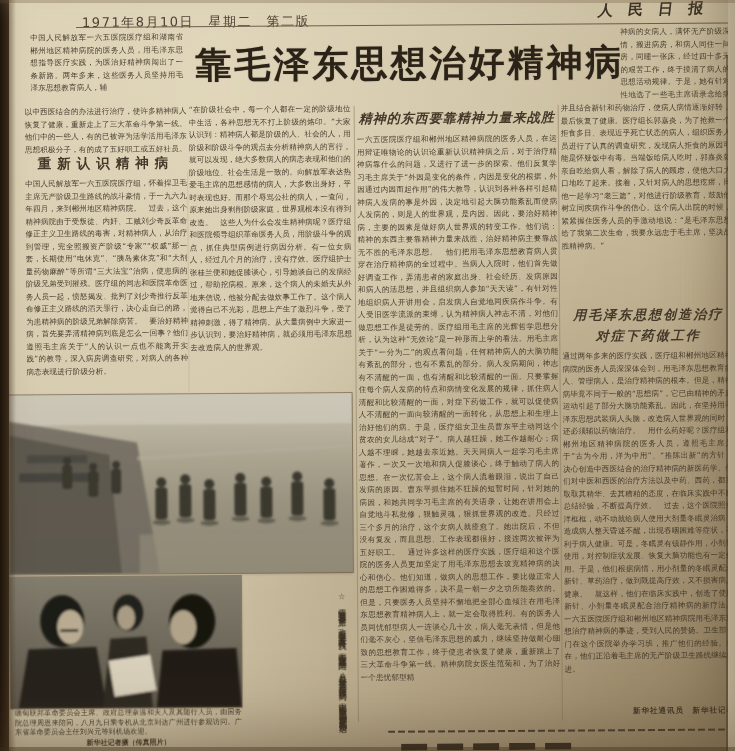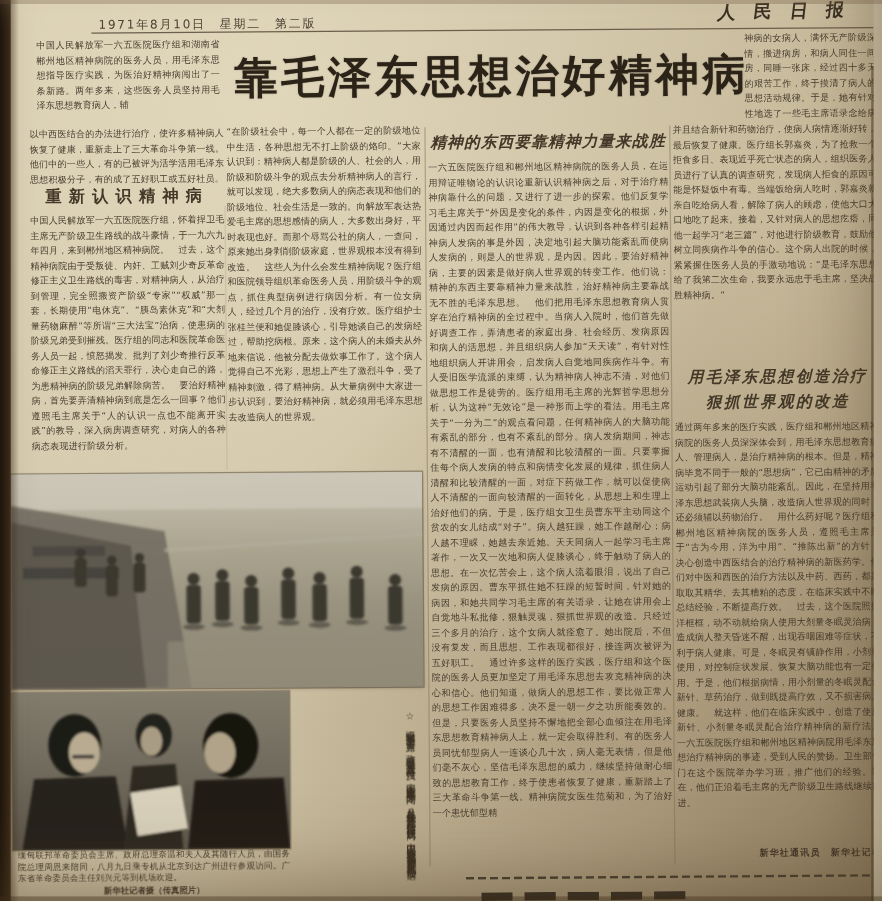--- a/index.html
+++ b/index.html
@@ -11,21 +11,21 @@
       linear-gradient(115deg,#d8cdb1 0%,#cfc3a6 45%,#c7b999 78%,#b7a888 100%);
     font-family:"DejaVu Sans",sans-serif;color:#463c2f;
   }
   .tilt{position:absolute;inset:0;transform:rotate(-0.4deg);transform-origin:50% 40%;}
   .abs{position:absolute;}
   .txt{
     font-size:7.5px;line-height:12.5px;text-align:justify;word-break:break-all;
     color:rgba(58,48,36,.93);overflow:hidden;letter-spacing:.2px;
   }
   .small{font-size:7px;line-height:9.5px;}
-  .dateline{left:84px;top:12px;font-size:10px;letter-spacing:1.5px;color:#4c4234;text-align:right;}
+  .dateline{left:84px;top:12px;font-size:13px;letter-spacing:1.5px;color:#4c4234;text-align:right;}
   .rule-top{left:78px;top:25px;width:652px;height:1px;background:#6b5f4c;}
   .masthead{
     left:600px;top:2px;width:134px;height:22px;font-family:"DejaVu Serif",serif;
     font-size:15px;font-weight:bold;letter-spacing:15px;color:#362c1e;
     transform:skewX(-8deg) rotate(-1deg);white-space:nowrap;
   }
   .headline{
     left:188px;top:40px;width:447px;height:58px;text-align:center;
     font-size:36px;font-weight:900;letter-spacing:3px;color:#2c2318;
     text-shadow:0 0 1px rgba(44,35,24,.5);white-space:nowrap;overflow:hidden;
@@ -93,21 +93,21 @@
     <div class="abs txt col2">“在阶级社会中，每一个人都在一定的阶级地位中生活，各种思想无不打上阶级的烙印。”大家认识到：精神病人都是阶级的人、社会的人，用阶级和阶级斗争的观点去分析精神病人的言行，就可以发现，绝大多数病人的病态表现和他们的阶级地位、社会生活是一致的。向解放军表达热爱毛主席的思想感情的病人，大多数出身好，平时表现也好。而那个辱骂公社的病人，一查问，原来她出身剥削阶级家庭，世界观根本没有得到改造。　这些人为什么会发生精神病呢？医疗组和医院领导组织革命医务人员，用阶级斗争的观点，抓住典型病例进行病因分析。有一位女病人，经过几个月的治疗，没有疗效。医疗组护士张桂兰便和她促膝谈心，引导她谈自己的发病经过，帮助挖病根。原来，这个病人的未婚夫从外地来信说，他被分配去做炊事工作了。这个病人觉得自己不光彩，思想上产生了激烈斗争，受了精神刺激，得了精神病。从大量病例中大家进一步认识到，要治好精神病，就必须用毛泽东思想去改造病人的世界观。</div>
 
     <div class="abs h-sec h-sec2">精神的东西要靠精神力量来战胜</div>
     <div class="abs txt col3">一六五医院医疗组和郴州地区精神病院的医务人员，在运用辩证唯物论的认识论重新认识精神病之后，对于治疗精神病靠什么的问题，又进行了进一步的探索。他们反复学习毛主席关于“外因是变化的条件，内因是变化的根据，外因通过内因而起作用”的伟大教导，认识到各种各样引起精神病人发病的事是外因，决定地引起大脑功能紊乱而使病人发病的，则是人的世界观，是内因。因此，要治好精神病，主要的因素是做好病人世界观的转变工作。他们说：精神的东西主要靠精神力量来战胜，治好精神病主要靠战无不胜的毛泽东思想。　他们把用毛泽东思想教育病人贯穿在治疗精神病的全过程中。当病人入院时，他们首先做好调查工作，弄清患者的家庭出身、社会经历、发病原因和病人的活思想，并且组织病人参加“天天读”，有针对性地组织病人开讲用会，启发病人自觉地同疾病作斗争。有人受旧医学流派的束缚，认为精神病人神志不清，对他们做思想工作是徒劳的。医疗组用毛主席的光辉哲学思想分析，认为这种“无效论”是一种形而上学的看法。用毛主席关于“一分为二”的观点看问题，任何精神病人的大脑功能有紊乱的部分，也有不紊乱的部分。病人发病期间，神志有不清醒的一面，也有清醒和比较清醒的一面。只要掌握住每个病人发病的特点和病情变化发展的规律，抓住病人清醒和比较清醒的一面，对症下药做工作，就可以促使病人不清醒的一面向较清醒的一面转化，从思想上和生理上治好他们的病。于是，医疗组女卫生员曹东平主动同这个贫农的女儿结成“对子”。病人越狂躁，她工作越耐心；病人越不理睬，她越去亲近她。天天同病人一起学习毛主席著作，一次又一次地和病人促膝谈心，终于触动了病人的思想。在一次忆苦会上，这个病人流着眼泪，说出了自己发病的原因。曹东平抓住她不狂躁的短暂时间，针对她的病因，和她共同学习毛主席的有关语录，让她在讲用会上自觉地斗私批修，狠触灵魂，狠抓世界观的改造。只经过三个多月的治疗，这个女病人就痊愈了。她出院后，不但没有复发，而且思想、工作表现都很好，接连两次被评为五好职工。　通过许多这样的医疗实践，医疗组和这个医院的医务人员更加坚定了用毛泽东思想去攻克精神病的决心和信心。他们知道，做病人的思想工作，要比做正常人的思想工作困难得多，决不是一朝一夕之功所能奏效的。但是，只要医务人员坚持不懈地把全部心血倾注在用毛泽东思想教育精神病人上，就一定会取得胜利。有的医务人员同忧郁型病人一连谈心几十次，病人毫无表情，但是他们毫不灰心，坚信毛泽东思想的威力，继续坚持做耐心细致的思想教育工作，终于使患者恢复了健康，重新踏上了三大革命斗争第一线。精神病院女医生范菊和，为了治好一个患忧郁型精</div>
 
     <div class="abs txt col5a">神病的女病人，满怀无产阶级深情，搬进病房，和病人同住一间房，同睡一张床，经过四十多天的艰苦工作，终于摸清了病人的思想活动规律。于是，她有针对性地选了一些毛主席语录念给病人听，</div>
     <div class="abs txt col5b">并且结合新针和药物治疗，使病人病情逐渐好转，最后恢复了健康。医疗组长郭嘉炎，为了抢救一个拒食多日、表现近乎死亡状态的病人，组织医务人员进行了认真的调查研究，发现病人拒食的原因可能是怀疑饭中有毒。当端饭给病人吃时，郭嘉炎就亲自吃给病人看，解除了病人的顾虑，使他大口大口地吃了起来。接着，又针对病人的思想疙瘩，同他一起学习“老三篇”，对他进行阶级教育，鼓励他树立同疾病作斗争的信心。这个病人出院的时候，紧紧握住医务人员的手激动地说：“是毛泽东思想给了我第二次生命，我要永远忠于毛主席，坚决战胜精神病。”</div>
 
     <div class="abs h-sec h-sec3">
       <span>用毛泽东思想创造治疗</span><br>
-      <span>狠抓世界观的改造</span>
+      <span>对症下药做工作</span>
     </div>
     <div class="abs txt col5c">通过两年多来的医疗实践，医疗组和郴州地区精神病院的医务人员深深体会到，用毛泽东思想教育病人、管理病人，是治疗精神病的根本。但是，精神病毕竟不同于一般的“思想病”，它已由精神的矛盾运动引起了部分大脑功能紊乱。因此，在坚持用毛泽东思想武装病人头脑，改造病人世界观的同时，还必须辅以药物治疗。　用什么药好呢？医疗组和郴州地区精神病院的医务人员，遵照毛主席关于“古为今用，洋为中用”、“推陈出新”的方针，决心创造中西医结合的治疗精神病的新医药学。他们对中医和西医的治疗方法以及中药、西药，都采取取其精华、去其糟粕的态度，在临床实践中不断总结经验，不断提高疗效。　过去，这个医院照搬洋框框，动不动就给病人使用大剂量冬眠灵治病，造成病人整天昏迷不醒，出现吞咽困难等症状，不利于病人健康。可是，冬眠灵有镇静作用，小剂量使用，对控制症状发展、恢复大脑功能也有一定作用。于是，他们根据病情，用小剂量的冬眠灵配合新针、草药治疗，做到既提高疗效，又不损害病人健康。　就这样，他们在临床实践中，创造了使用新针、小剂量冬眠灵配合治疗精神病的新疗法。　一六五医院医疗组和郴州地区精神病院用毛泽东思想治疗精神病的事迹，受到人民的赞扬。卫生部专门在这个医院举办学习班，推广他们的经验。现在，他们正沿着毛主席的无产阶级卫生路线继续前进。</div>
     <div class="abs signature">新华社通讯员　新华社记者</div>
 
     <div class="abs divider" style="left:188px;top:170px;height:220px;opacity:.35;"></div>
     <div class="abs divider" style="left:355px;top:106px;height:616px;"></div>
     <div class="abs divider" style="left:559px;top:106px;height:616px;"></div>
 
     <div class="abs photo photo1">
       <svg width="343" height="179" viewBox="0 0 343 179">

